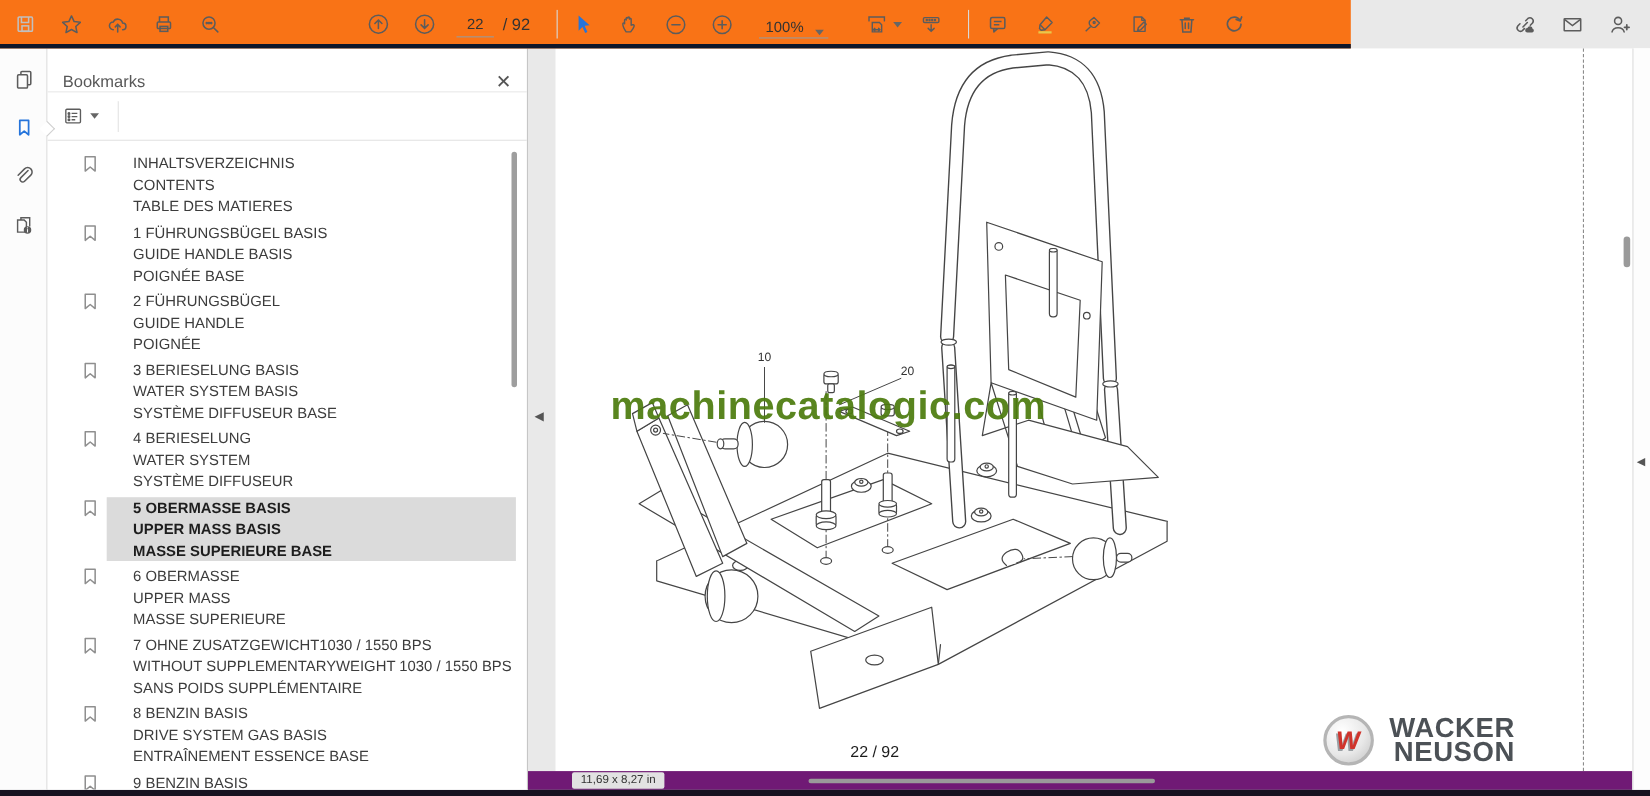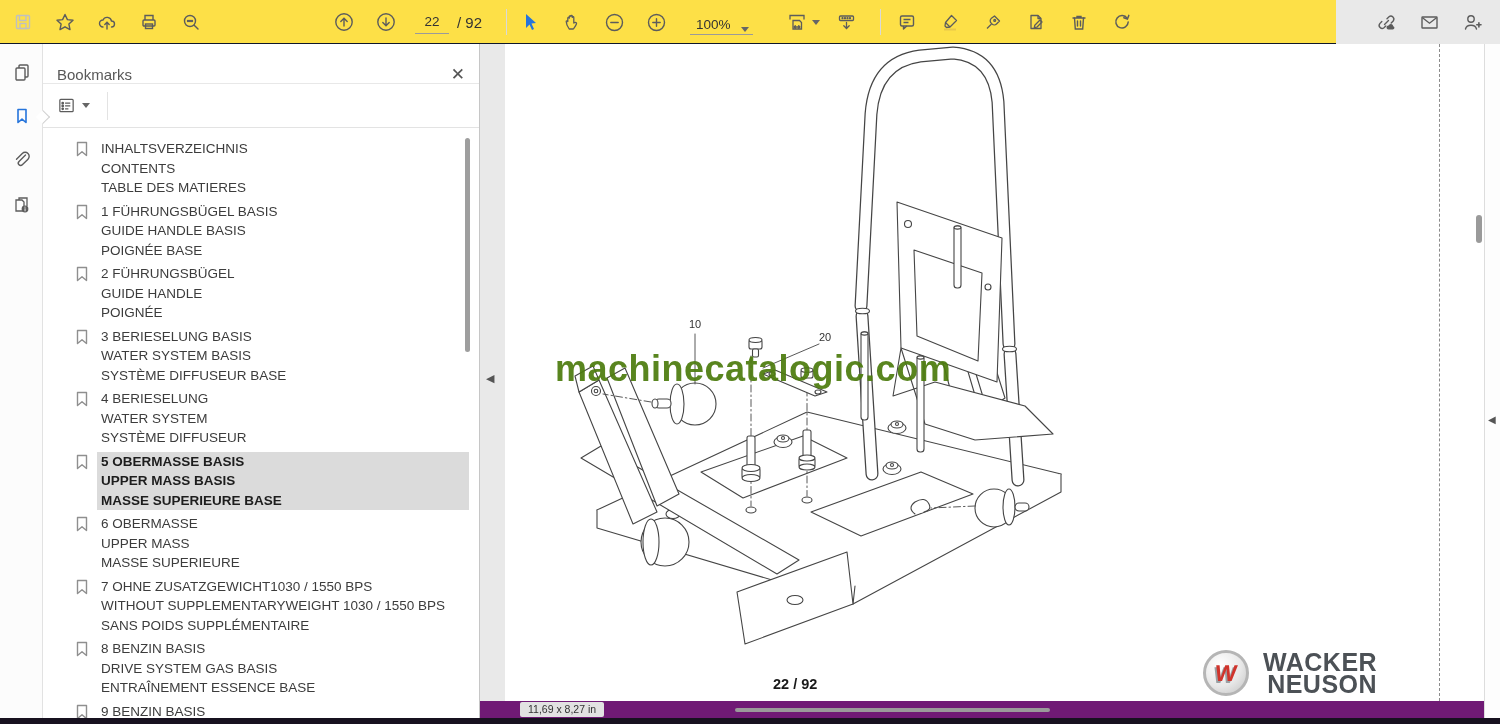--- a/index.html
+++ b/index.html
@@ -1,21 +1,21 @@
 <!DOCTYPE html>
 <html><head>
 <meta charset="utf-8">
 <style>
   * { margin:0; padding:0; box-sizing:border-box; }
   html,body { width:1500px; height:724px; overflow:hidden; background:#e9e9e9;
               font-family:"Liberation Sans", sans-serif; }
 
   
-  #toolbar { position:absolute; left:0; top:0; width:1336px; height:44px;
-             background:#fde047; border-bottom:1px solid #0f172a; z-index:30; }
+  #toolbar { position:absolute; left:0; top:0; width:1228px; height:44px;
+             background:#f97316; border-bottom:4px solid #0f172a; z-index:30; }
   .tb-group { position:absolute; top:0; height:44px; display:flex; align-items:center; gap:8px; }
   .tbtn { width:34px; height:34px; display:flex; align-items:center; justify-content:center;
           border-radius:3px; cursor:pointer; color:#5c5c5c; }
   .tbtn svg { display:block; }
   .tb-div { position:absolute; top:9px; width:1px; height:26px; background:#d9d9d9; }
   .caret { width:0; height:0; border-left:4px solid transparent; border-right:4px solid transparent;
            border-top:5px solid #666; display:inline-block; }
   #page-box { display:flex; align-items:center; gap:8px; }
   #page-input { width:34px; height:24px; border:none; border-bottom:1px solid #9a9a9a;
                 background:transparent; text-align:center; font-size:13.5px; color:#333;
@@ -44,36 +44,36 @@
   #bm-close { font-size:17px; color:#555; cursor:pointer; line-height:1; }
   #bm-options { height:44px; display:flex; align-items:center; padding-left:14px;
                 border-bottom:1px solid #e3e3e3; position:relative; }
   #bm-opt-btn { display:flex; align-items:center; gap:6px; color:#5c5c5c; cursor:pointer; }
   #bm-opt-div { position:absolute; left:64px; top:8px; width:1px; height:28px; background:#e3e3e3; }
   #bm-list { position:absolute; left:0; top:84px; width:437px; height:590px;
              overflow:hidden; padding:11px 0 0 32px; }
   .bm-item { display:flex; align-items:flex-start; margin-bottom:4px; cursor:pointer; }
   .bm-glyph { flex:0 0 16px; margin-top:2px; color:#8f8f8f; }
   .bm-lines { margin-left:6px; padding:0 4px; width:372px; }
-  .bm-line { font-size:13.5px; line-height:19.5px; color:#3c3c3c; white-space:nowrap; overflow:hidden; }
+  .bm-line { font-size:13.5px; line-height:19.5px; color:#3c3c3c; white-space:nowrap; overflow:hidden;margin-left:20px; }
   .bm-item.selected .bm-lines { background:#dbdbdb; }
   .bm-item.selected .bm-line { color:#1d1d1d; font-weight:600; }
   #bm-scroll-thumb { position:absolute; left:422px; top:94px; width:5px; height:214px;
                      background:#9e9e9e; border-radius:3px; z-index:11; }
 
   
   #doc-area { position:absolute; left:480px; top:44px; width:1004px; height:674px;
               background:#e9e9e9; }
   #collapse-left { position:absolute; left:6px; top:328px; font-size:11px; color:#555; cursor:pointer; }
   #pdf-page { position:absolute; left:25px; top:0; width:1042px; height:657px; background:#fff; }
   #crop-dash { position:absolute; left:934px; top:0; height:657px; width:0;
                border-left:1px dashed #8c8c8c; }
   #watermark { position:absolute; left:50px; top:304px; width:400px; font-size:36px; font-weight:bold;
                color:#4d7c0f; letter-spacing:0.5px; opacity:0.93; white-space:nowrap; }
-  #page-footer { position:absolute; left:268px; top:632px; font-size:14.5px; color:#1a1a1a;font-weight:bold; }
+  #page-footer { position:absolute; left:268px; top:632px; font-size:14.5px; color:#1a1a1a; }
   #brand { position:absolute; left:698px; top:606px; display:flex; align-items:center; gap:14px; }
   #brand-circle { width:46px; height:46px; border-radius:50%;
                   background:radial-gradient(circle at 35% 30%, #ffffff 0%, #e8e8e8 55%, #c2c2c2 100%);
                   border:3px solid #b5b5b5; display:flex; align-items:center; justify-content:center; }
   #brand-w { font-size:23px; font-weight:900; color:#d0342c; transform:skewX(-8deg);
              text-shadow:-1.5px 1.5px 0 #9aa0a4; }
   #brand-text { font-weight:800; font-size:25px; line-height:22px; color:#4c5156;
                 letter-spacing:0.5px;text-align:right; }
   #doc-bottom { position:absolute; left:0; top:657px; width:1004px; height:17px; background:#701a75; }
   #size-box { position:absolute; left:40px; top:1px; padding:1px 8px 2px; background:#e2e2e2;

